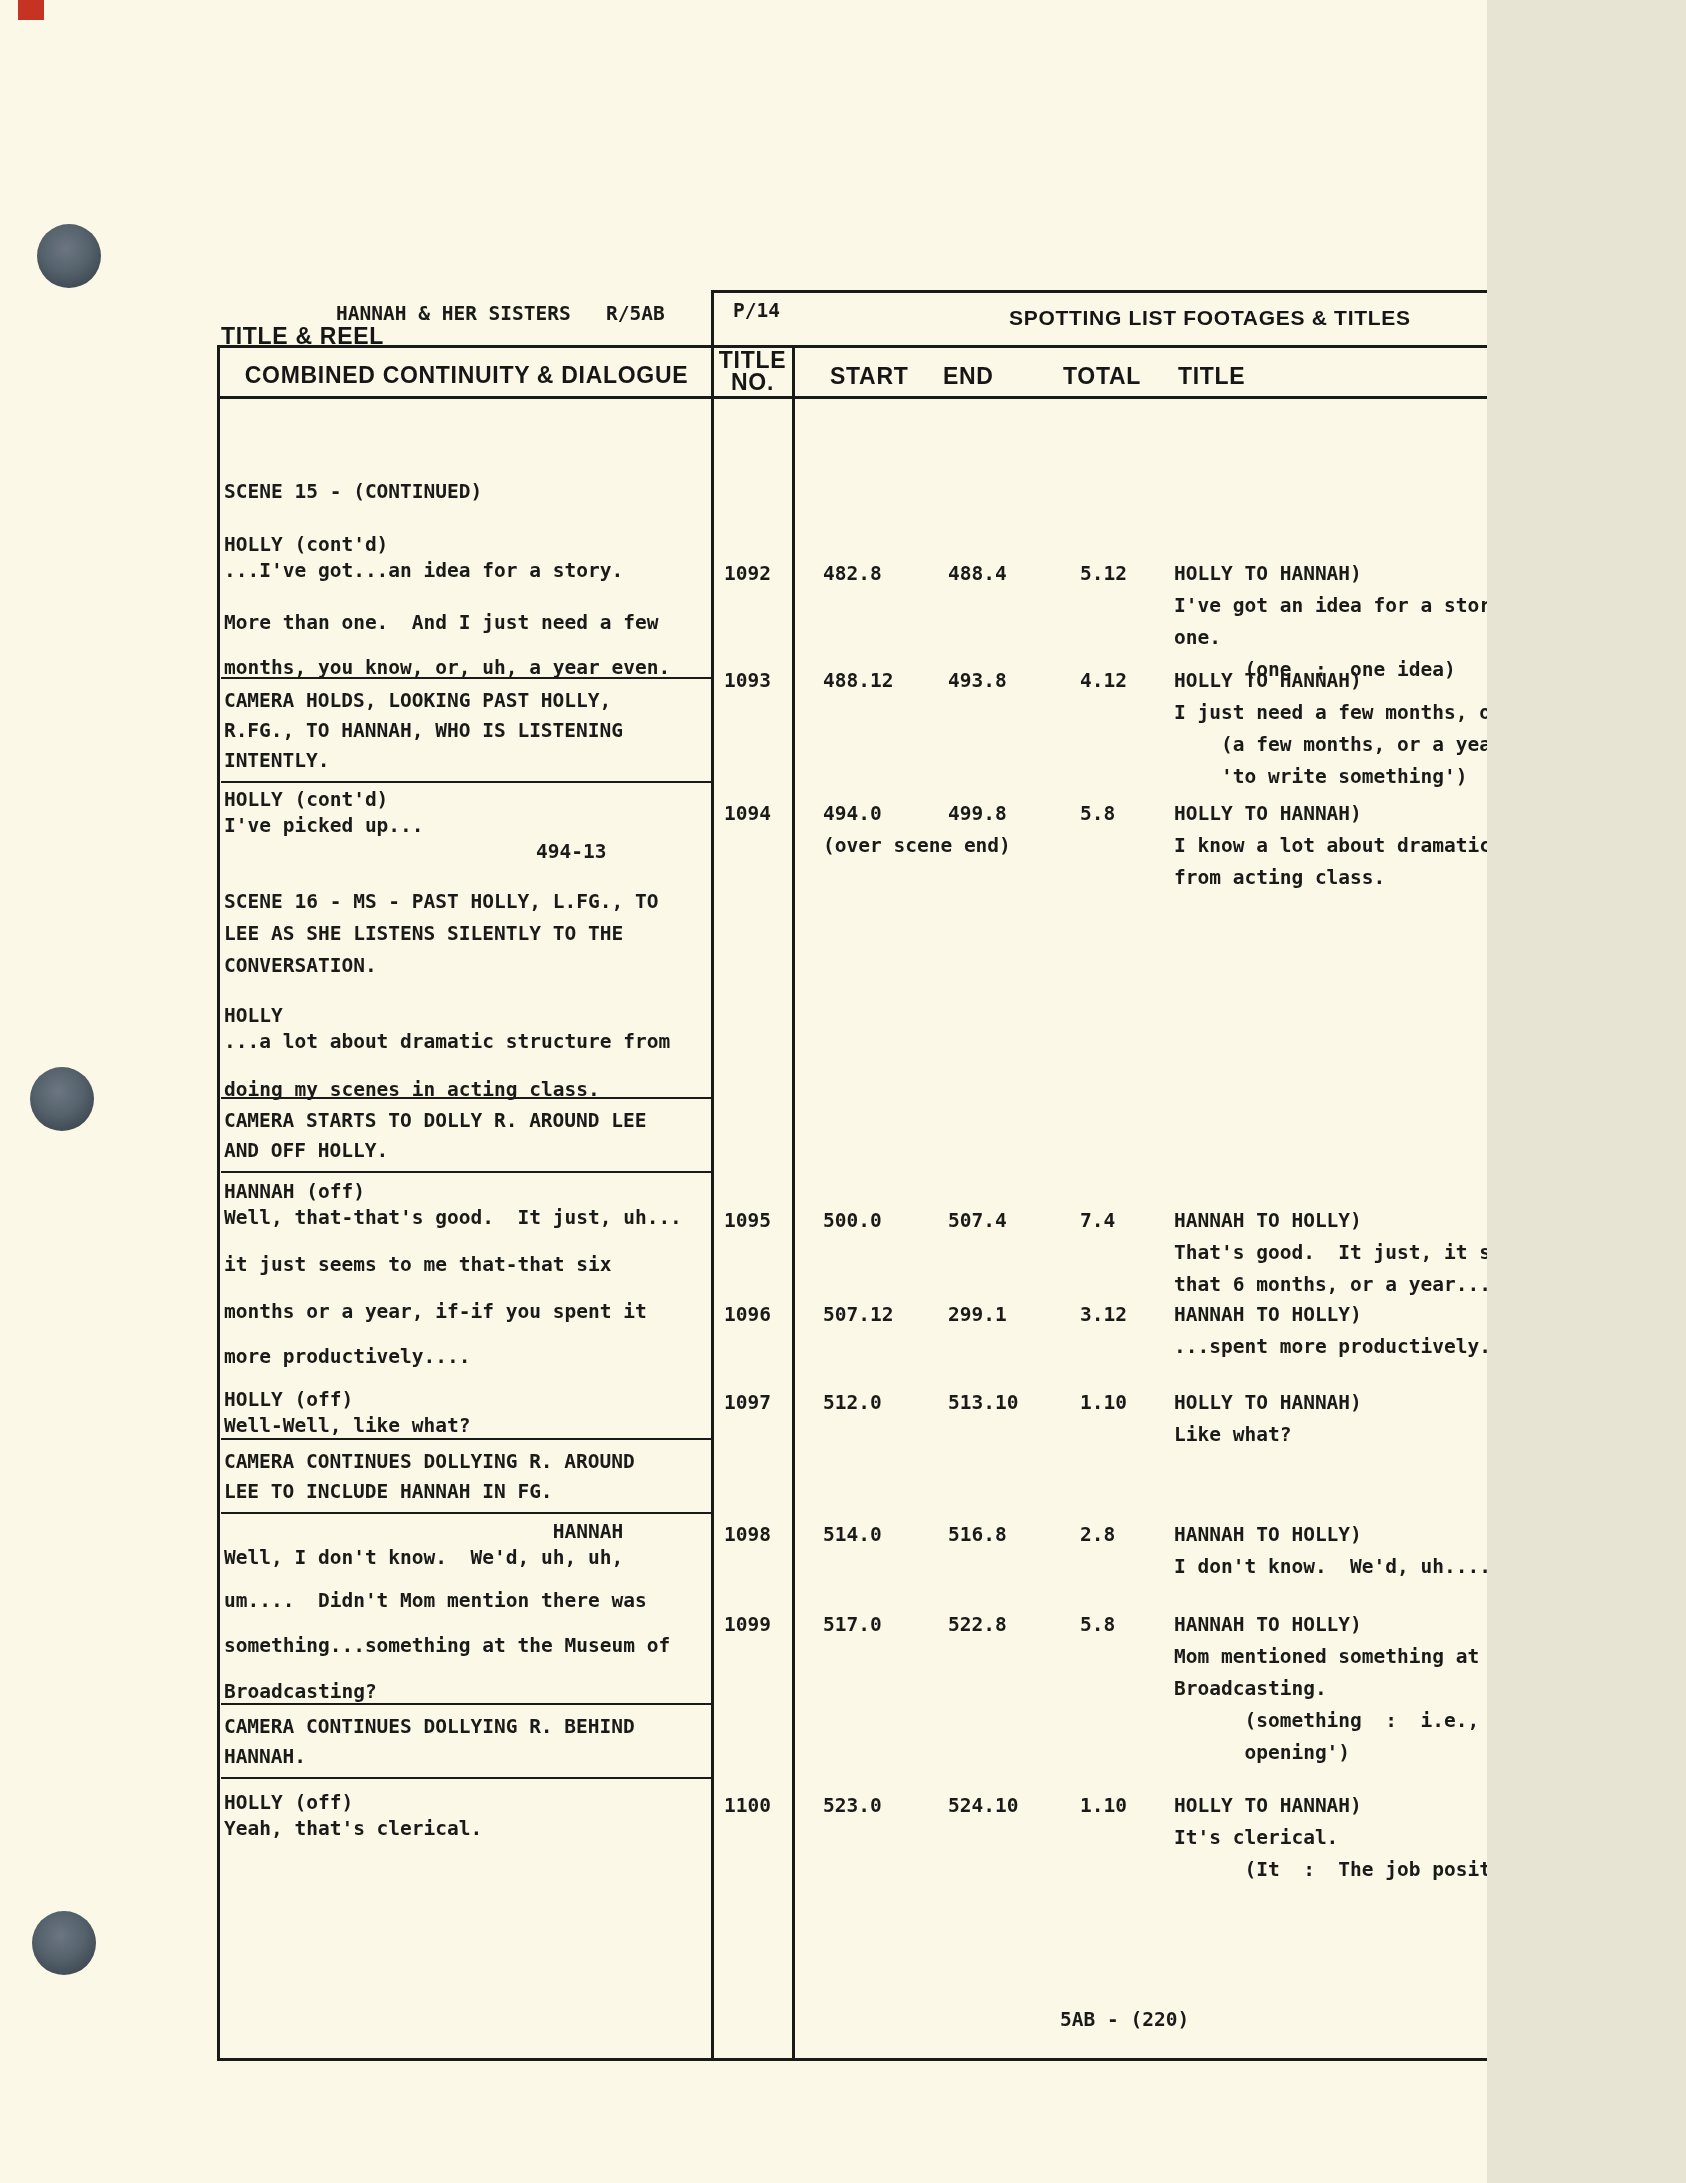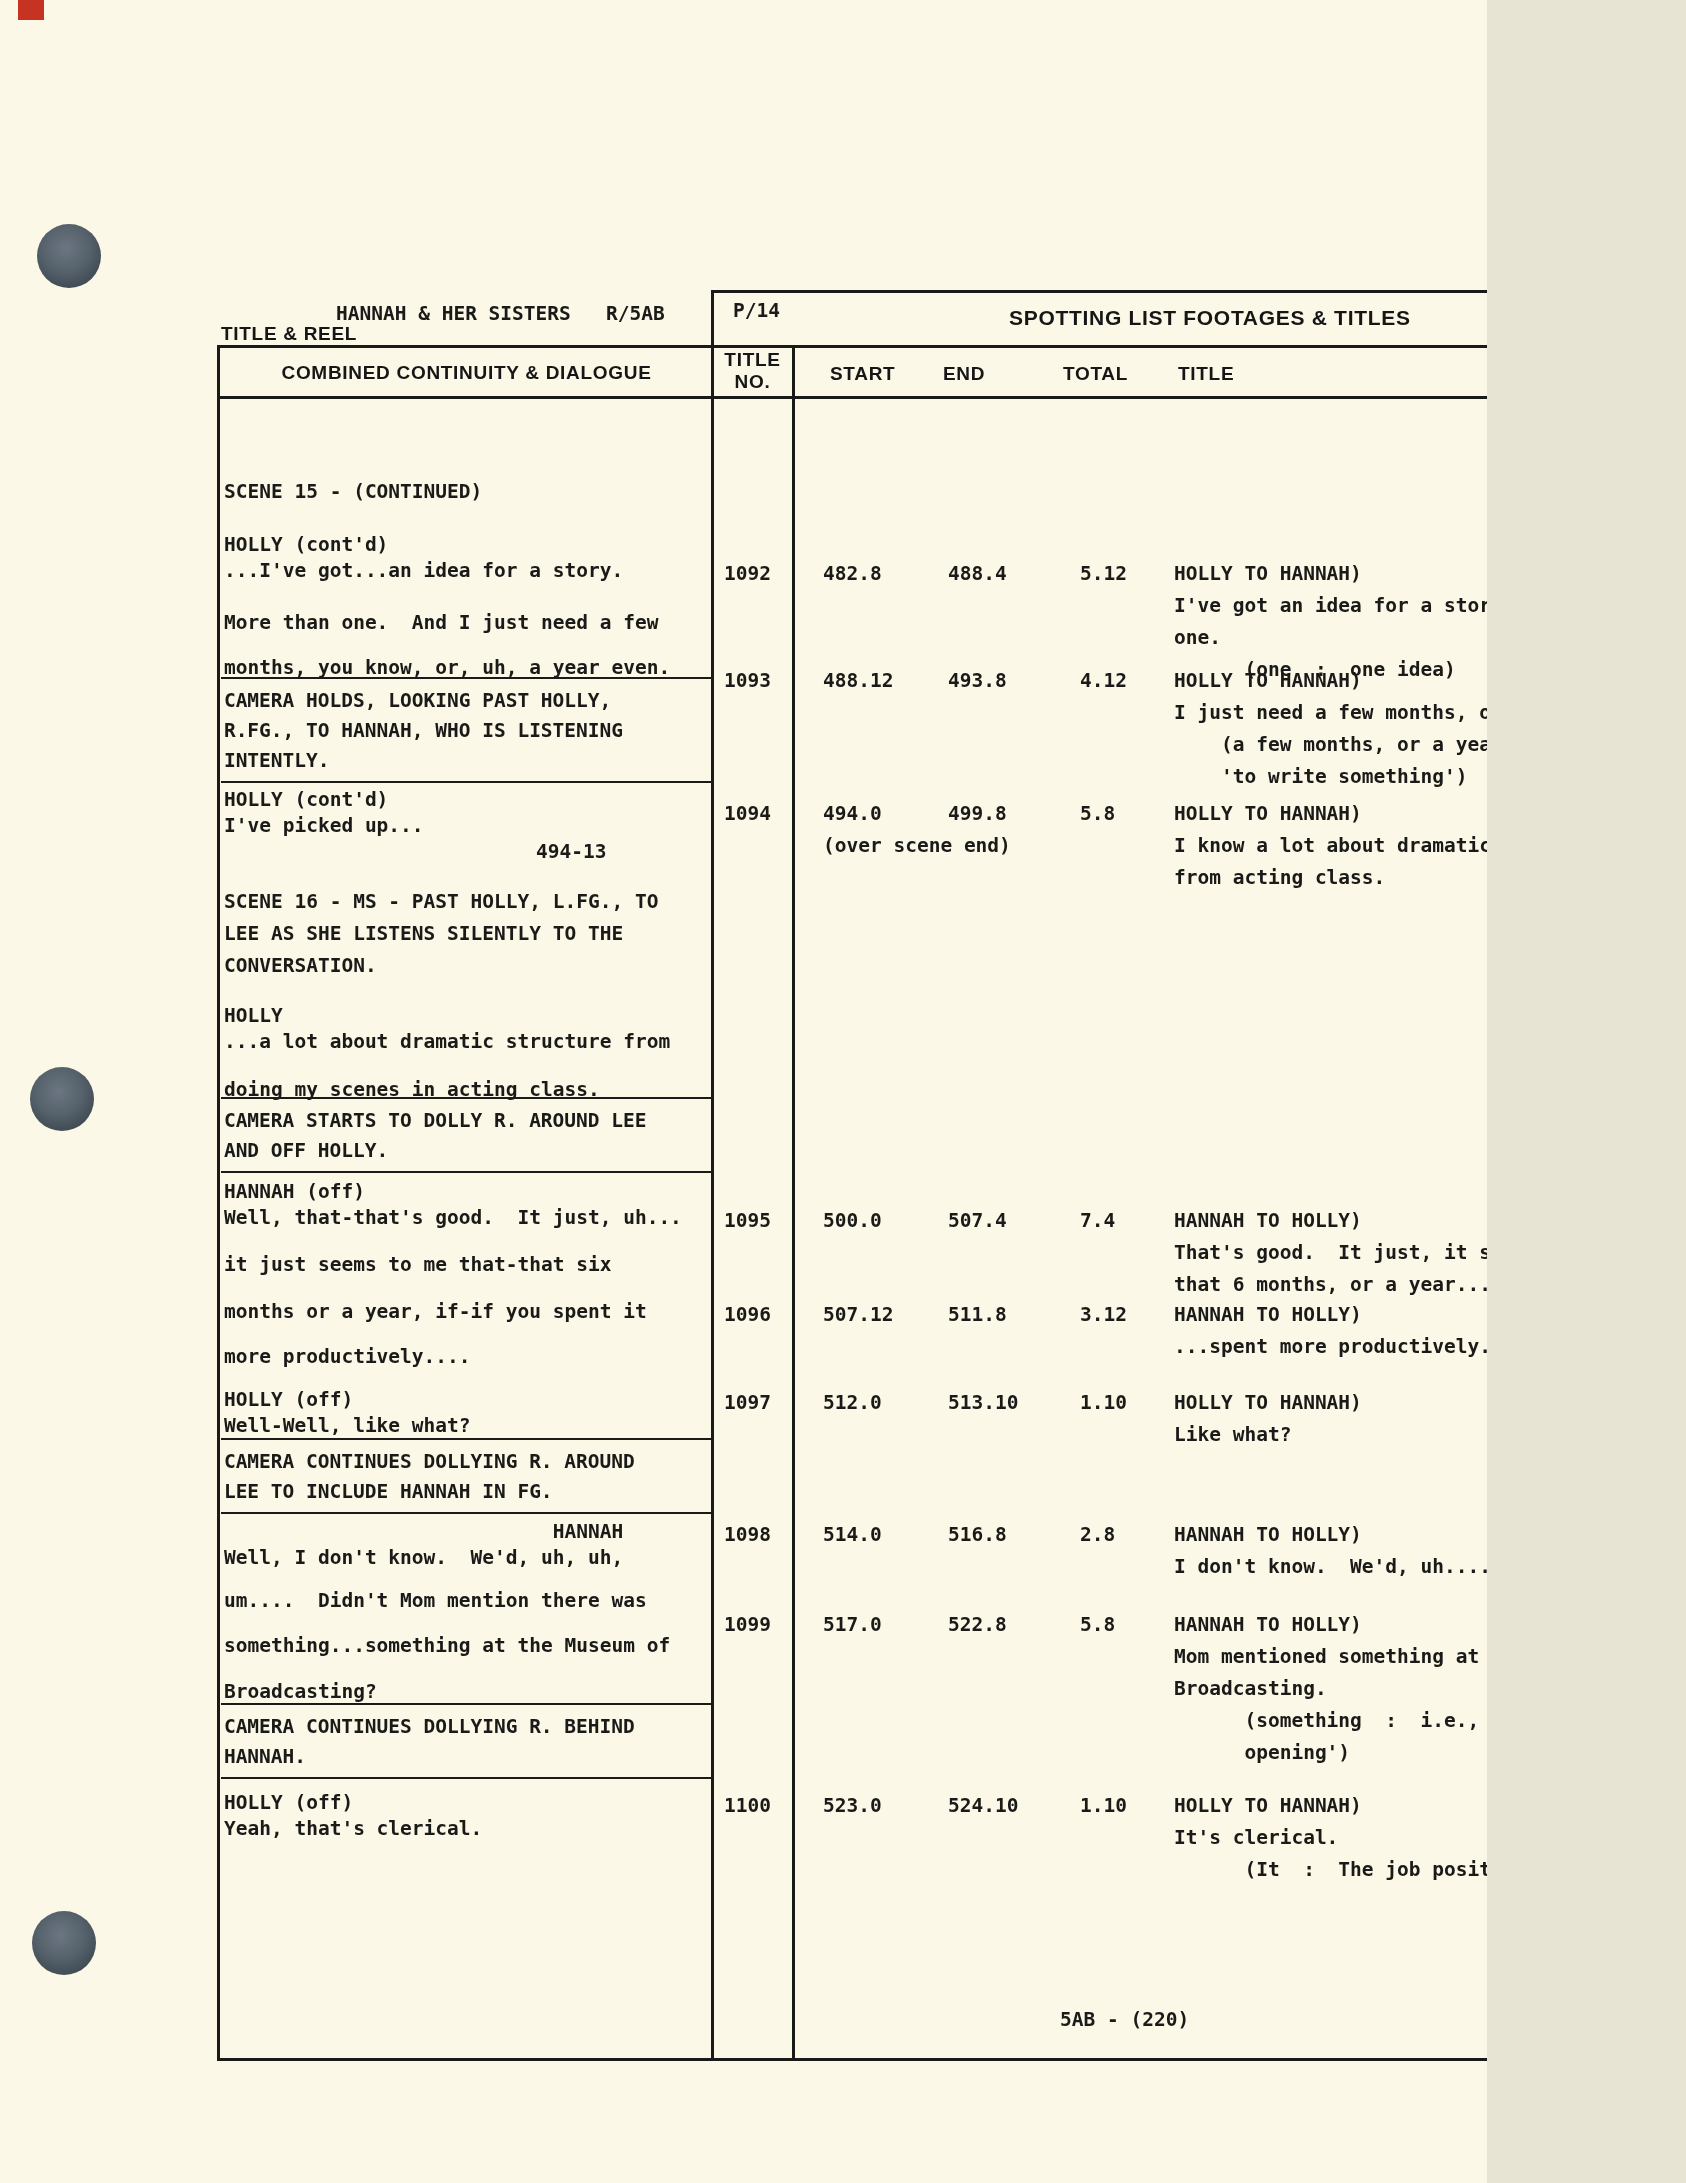--- a/index.html
+++ b/index.html
@@ -16,21 +16,21 @@
     font-family:"DejaVu Sans Mono", monospace;
     font-weight:700;
     font-size:19.5px;
     color:#1a1a18;
     white-space:pre;
   }
   
   .printed{
     font-family:"Liberation Sans", sans-serif;
     font-weight:700;
-    font-size:19px;
+    font-size:23px;
     letter-spacing:0.7px;
     color:#161616;
     white-space:pre-line;
   }
   .abs{position:absolute;}
   .blk{position:absolute;left:224px;}
   .speech{line-height:26px;}
   .line1{line-height:26px;}
   .scene{line-height:32px;}
   .camera{
@@ -166,21 +166,21 @@
     <div class="cue-cell mono c-start">500.0</div>
     <div class="cue-cell mono c-end">507.4</div>
     <div class="cue-cell mono c-total">7.4</div>
     <div class="cue-cell mono c-title">HANNAH TO HOLLY)
 That's good.  It just, it seems to me
 that 6 months, or a year...</div>
   </div>
   <div class="cue-row" style="top:1299px;">
     <div class="cue-cell mono c-no">1096</div>
     <div class="cue-cell mono c-start">507.12</div>
-    <div class="cue-cell mono c-end">511.8</div>
+    <div class="cue-cell mono c-end">299.1</div>
     <div class="cue-cell mono c-total">3.12</div>
     <div class="cue-cell mono c-title">HANNAH TO HOLLY)
 ...spent more productively....</div>
   </div>
   <div class="cue-row" style="top:1387px;">
     <div class="cue-cell mono c-no">1097</div>
     <div class="cue-cell mono c-start">512.0</div>
     <div class="cue-cell mono c-end">513.10</div>
     <div class="cue-cell mono c-total">1.10</div>
     <div class="cue-cell mono c-title">HOLLY TO HANNAH)

